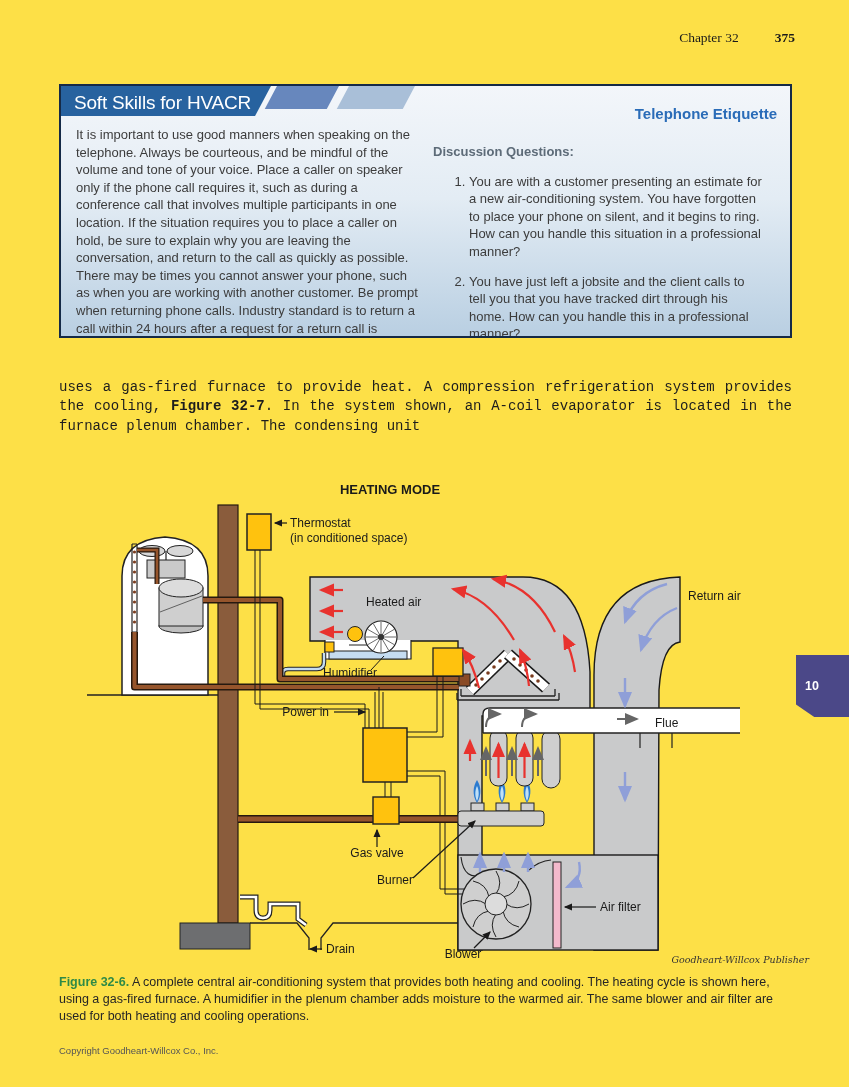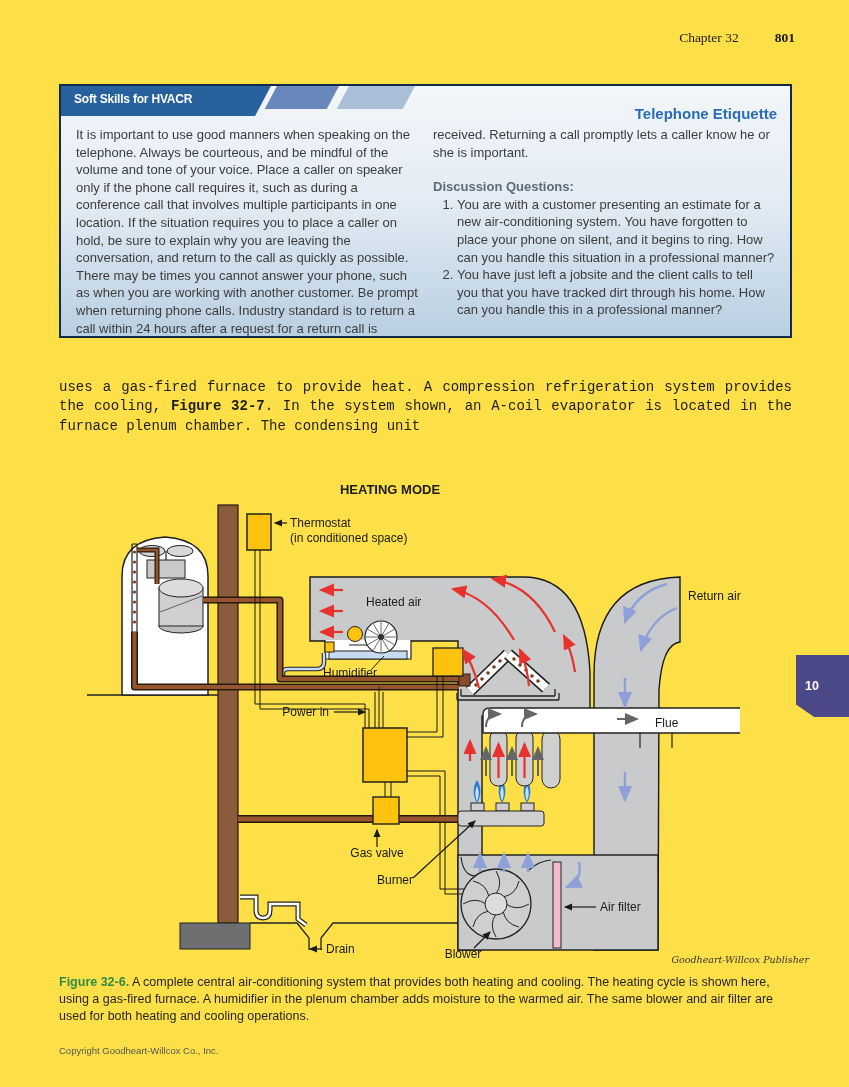--- a/index.html
+++ b/index.html
@@ -10,29 +10,29 @@
     font-size:13.5px;color:#1a1a1a;display:flex;align-items:baseline;gap:14px;}
   #running-head .pagenum{font-weight:bold;margin-left:22px;}
   
   #skills-box{position:absolute;left:59px;top:84px;width:733px;height:254px;
     border:2px solid #152a47;box-sizing:border-box;overflow:hidden;
     background:linear-gradient(180deg,#f3f6fa 0%,#e3ecf4 45%,#b9cfe2 100%);}
   .banner-shape{position:absolute;top:0;transform:skewX(-28deg);transform-origin:top left;}
   #banner-dark{left:-22px;width:232px;height:30px;background:#27629f;}
   #banner-med{left:216px;width:62px;height:23px;background:#6787bd;}
   #banner-light{left:288px;width:66px;height:23px;background:#a9bfd8;}
-  #banner-label{position:absolute;left:13px;top:6px;color:#fff;font-weight:bold;
-    font-size:12px;letter-spacing:-0.2px;}
+  #banner-label{position:absolute;left:13px;top:6px;color:#fff;font-weight:normal;
+    font-size:19px;letter-spacing:-0.2px;}
   #box-topic{position:absolute;right:13px;top:19px;color:#2a6cb8;font-weight:bold;font-size:15px;}
   #skills-cols{position:absolute;left:0;top:40px;width:100%;display:flex;gap:15px;
     padding:0 15px;box-sizing:border-box;}
   .skills-col{flex:1;font-size:13px;line-height:17.6px;color:#3c3c3c;}
   #discussion-heading{margin-top:17px;font-weight:bold;color:#5d6b78;}
   #question-list{margin:0;padding-left:24px;}
-  #question-list li{margin:0;}
+  #question-list li{margin:12px;}
   
   #body-cols{position:absolute;left:59px;top:378px;width:733px;display:flex;gap:22px;
     font-family:Liberation Mono, monospace;font-size:14px;line-height:19.4px;color:#1d1d1d;}
   .body-col{flex:1;text-align:justify;}
   .body-col p{margin:0;}
   .indent{text-indent:1.6em;}
   
   #diagram{position:absolute;left:59px;top:480px;width:736px;height:485px;}
   #publisher-credit{position:absolute;right:40px;top:954px;font-family:"DejaVu Serif",serif;
     font-style:italic;font-size:9.5px;color:#333;}
@@ -49,33 +49,32 @@
   svg text{font-family:"Liberation Sans",sans-serif;font-size:12px;fill:#1a1a1a;}
   svg text.dtitle{font-weight:bold;font-size:13px;}
 </style>
 </head>
 <body>
 
 <div id="page">
 
   <div id="running-head">
     <span>Chapter 32</span>
-    <span class="pagenum">801</span>
+    <span class="pagenum">375</span>
   </div>
 
   <div id="skills-box">
     <div id="banner-dark" class="banner-shape"></div>
     <div id="banner-med" class="banner-shape"></div>
     <div id="banner-light" class="banner-shape"></div>
     <div id="banner-label">Soft Skills for HVACR</div>
     <div id="box-topic">Telephone Etiquette</div>
     <div id="skills-cols">
       <div class="skills-col">It is important to use good manners when speaking on the telephone. Always be courteous, and be mindful of the volume and tone of your voice. Place a caller on speaker only if the phone call requires it, such as during a conference call that involves multiple participants in one location. If the situation requires you to place a caller on hold, be sure to explain why you are leaving the conversation, and return to the call as quickly as possible. There may be times you cannot answer your phone, such as when you are working with another customer. Be prompt when returning phone calls. Industry standard is to return a call within 24 hours after a request for a return call is</div>
       <div class="skills-col">
-        <div>received. Returning a call promptly lets a caller know he or she is important.</div>
         <div id="discussion-heading">Discussion Questions:</div>
         <ol id="question-list">
           <li>You are with a customer presenting an estimate for a new air-conditioning system. You have forgotten to place your phone on silent, and it begins to ring. How can you handle this situation in a professional manner?</li>
           <li>You have just left a jobsite and the client calls to tell you that you have tracked dirt through his home. How can you handle this in a professional manner?</li>
         </ol>
       </div>
     </div>
   </div>
 
   <div id="body-cols">

